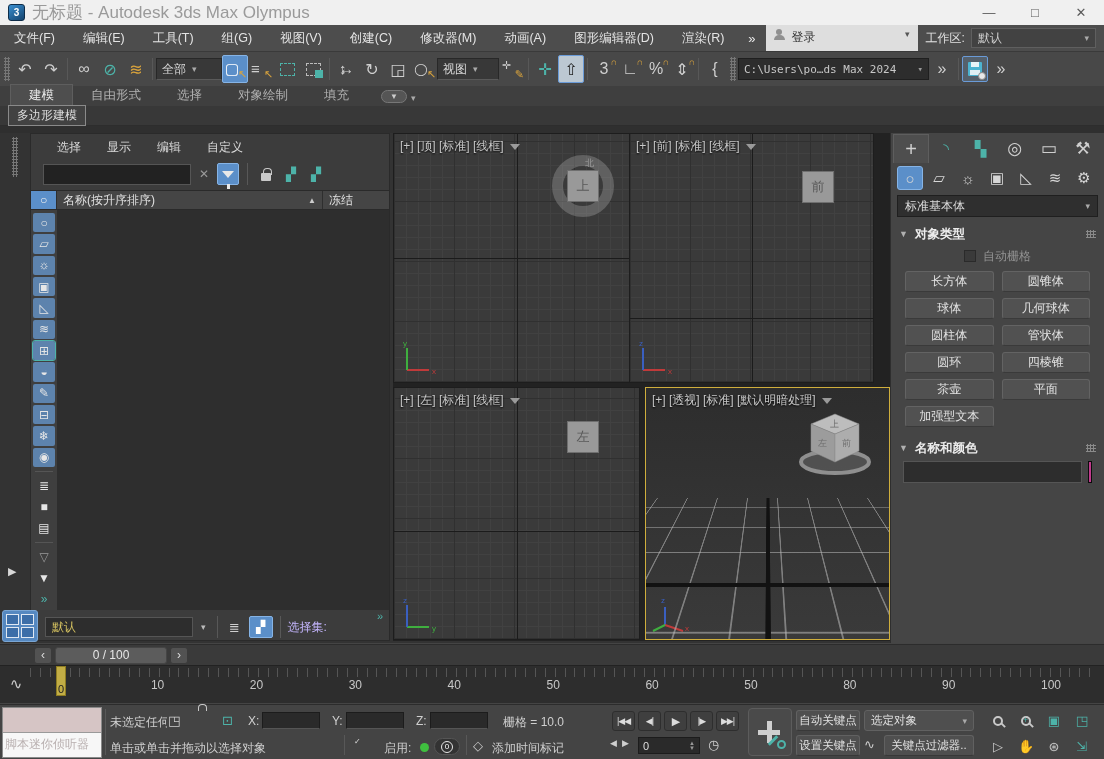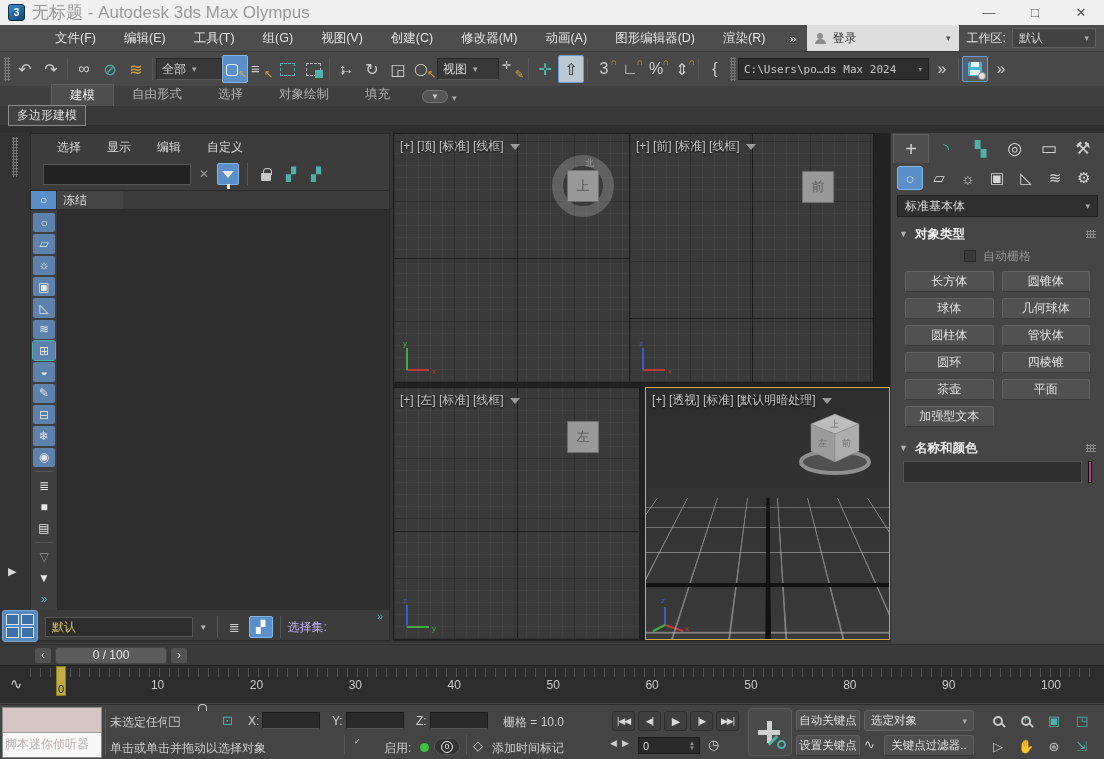--- a/index.html
+++ b/index.html
@@ -1,37 +1,37 @@
 <!DOCTYPE html>
 <html><head>
 <meta charset="utf-8">
 <style>
   * { box-sizing:border-box; margin:0; padding:0; }
   html,body { width:1104px; height:759px; overflow:hidden; }
   body { font-family:"Liberation Sans","DejaVu Sans",sans-serif; font-size:12px; color:#d2d2d2;
          background:#444; position:relative; -webkit-font-smoothing:antialiased; }
   .abs { position:absolute; }
-  .flex { display:flex; align-items:flex-start;margin-left:41px; }
+  .flex { display:flex; align-items:flex-end; }
   .vsep { width:1px; height:22px; background:#353535; border-right:1px solid #585858; margin:0 3px; }
   .dots { width:10px; height:8px; background-image:radial-gradient(#8a8a8a 1px, transparent 1.1px); background-size:3px 3px; }
   .vdots { width:6px; height:70%; background-image:radial-gradient(#777 1px, transparent 1.1px); background-size:3px 3px; margin:0 2px; }
 
   
   .titlebar { top:0; left:0; right:0; height:25px; background:#f0f0f0; color:#9a9a9a; display:flex; align-items:center; }
   .app-ico { width:17px; height:17px; margin:0 7px 0 8px; border-radius:3px; background:linear-gradient(145deg,#3a8fd0,#14436e);
              color:#fff; font-weight:bold; font-size:10px; display:flex; align-items:center; justify-content:center; border:1px solid #0d2c49;}
   .title-text { font-size:17px; }
   .win-btns { margin-left:auto; display:flex; height:100%; }
   .win-btn { width:46px; height:100%; display:flex; align-items:center; justify-content:center; color:#5a5a5a; font-size:13px; }
 
   
   .menubar { top:25px; left:0; right:0; height:26px; background:#4d4d4d; display:flex; align-items:center; }
   .menu-item { padding:0 14px; color:#e4e4e4; font-size:12.5px; line-height:26px; }
   .menu-overflow { padding:0 10px; color:#e8e8e8; font-size:13px; }
-  .signin { height:26px; background:#dedede; color:#333; display:flex; align-items:center; padding:4px 8px; width:152px; }
+  .signin { height:26px; background:#dedede; color:#333; display:flex; align-items:flex-start; padding:4px 8px; width:152px; }
   .person { width:11px; height:11px; position:relative; margin-right:7px; }
   .person::before { content:""; position:absolute; width:6px; height:6px; border-radius:50%; background:#8f8f8f; left:2.5px; top:0; }
   .person::after { content:""; position:absolute; width:11px; height:5px; border-radius:5px 5px 0 0; background:#8f8f8f; bottom:0; }
   .signin .chev { margin-left:auto; color:#555; font-size:9px; }
   .workspace { height:26px; display:flex; align-items:center; padding:0 8px; gap:6px; color:#e2e2e2; flex:1; background:#4d4d4d;}
   .ws-drop { flex:1; height:20px; background:#424242; border:1px solid #5f5f5f; display:flex; align-items:center; padding:0 6px; color:#cfcfcf; }
   .ws-drop .chev { margin-left:auto; font-size:9px; color:#aaa; }
 
   
   .toolbar { top:51px; left:0; right:0; height:35px; background:#484848; border-top:1px solid #3a3a3a; display:flex; align-items:center; padding:0 2px; }
@@ -408,20 +408,24 @@
         </div>
       <div class="vsep"></div>
       <div class="se-ico" style="color:#cfcfcf">
           <span class="lockico"></span>
         </div>
       <div class="se-ico">▞</div>
       <div class="se-ico">▞</div>
     </div>
     <div class="se-header">
       <div class="se-hcell first">○</div>
+      <div class="se-hcell name">
+        <span>名称(按升序排序)</span>
+        <span class="sort">▲</span>
+      </div>
       <div class="se-hcell frozen">冻结</div>
     </div>
     <div class="se-body">
       <div class="se-togcol">
         <div class="se-tog on">○</div>
         <div class="se-tog on">▱</div>
         <div class="se-tog on">☼</div>
         <div class="se-tog on">▣</div>
         <div class="se-tog on">◺</div>
         <div class="se-tog on">≋</div>

